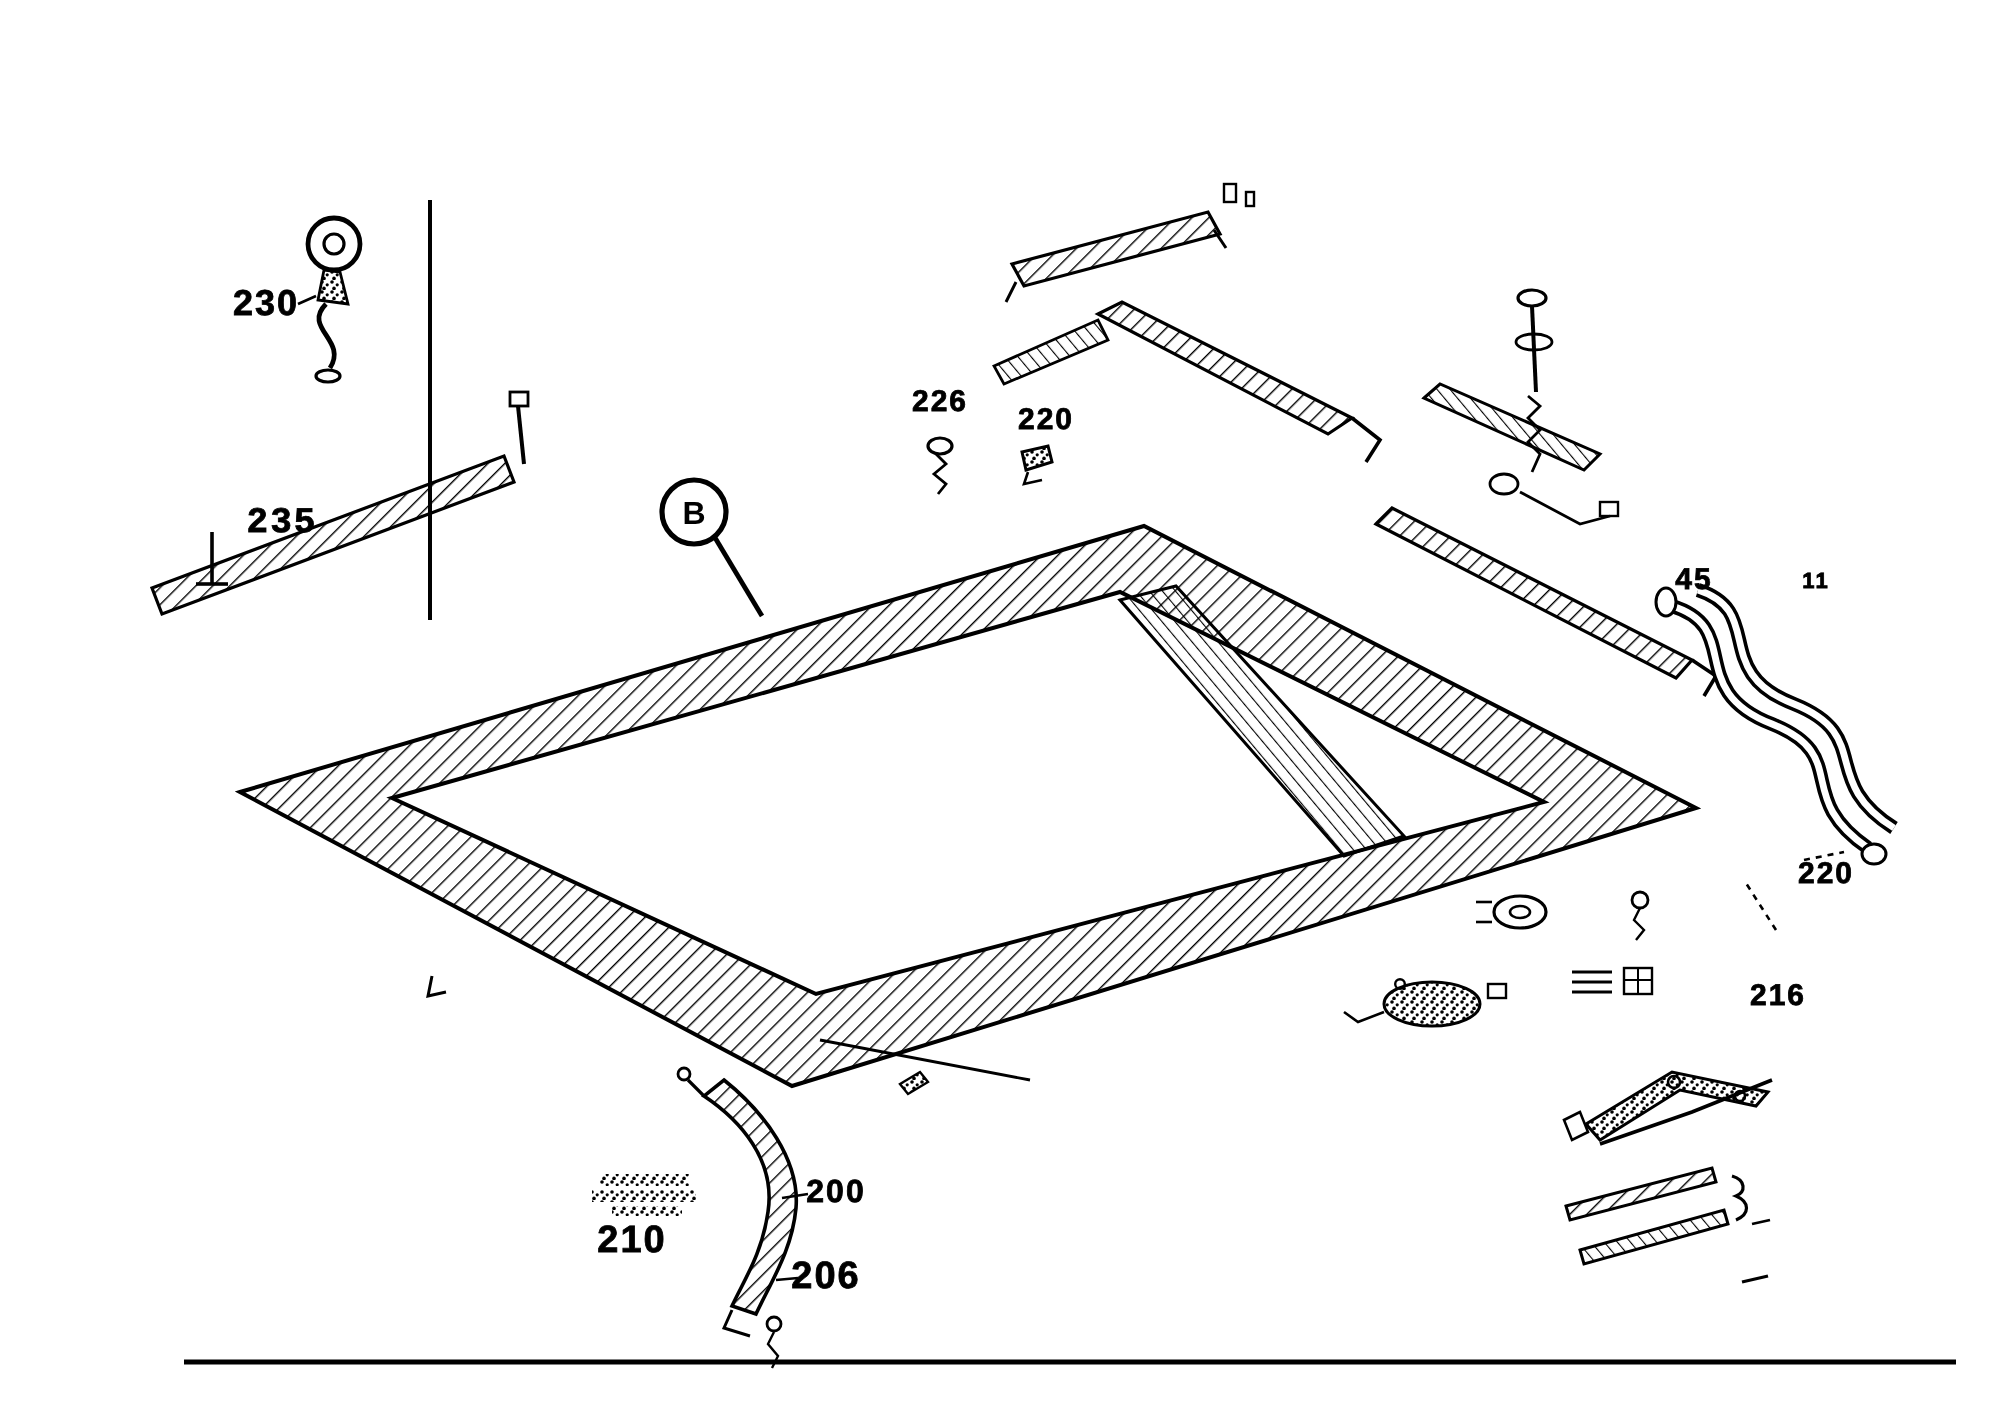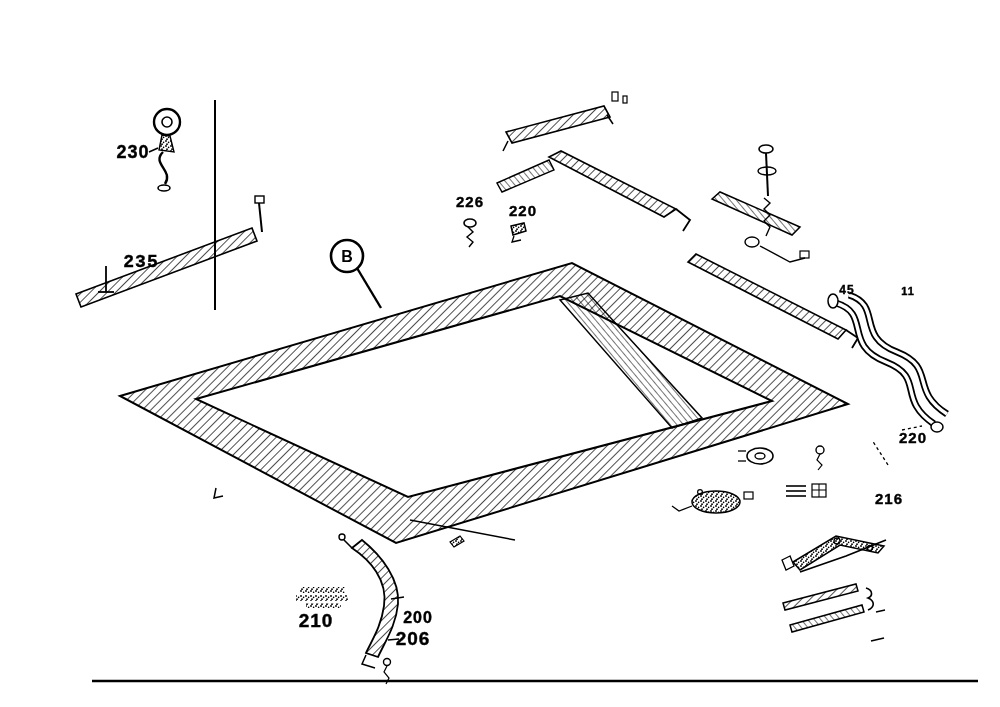--- a/index.html
+++ b/index.html
@@ -185,21 +185,21 @@
     <g>
       <line x1="92" y1="681" x2="978" y2="681" stroke="#000" stroke-width="2.6"></line>
     </g>
   </svg>
 
   <div id="labels-layer">
       <span class="part-label" style="left: 133px; top: 152px; font-size: 18px;">230</span>
       <span class="part-label" style="left: 141px; top: 262px; font-size: 18px; font-family: Liberation Mono, monospace;">235</span>
       <span class="part-label" style="left: 470px; top: 201px; font-size: 15px;">226</span>
       <span class="part-label" style="left: 523px; top: 210px; font-size: 15px;">220</span>
-      <span class="part-label" style="left: 847px; top: 290px; font-size: 12px;">45</span>
+      <span class="part-label" style="left: 847px; top: 290px; font-size: 15px;">45</span>
       <span class="part-label" style="left: 908px; top: 291px; font-size: 11px;">11</span>
       <span class="part-label" style="left: 913px; top: 437px; font-size: 15px;">220</span>
       <span class="part-label" style="left: 889px; top: 474px; font-size: 15px; margin-top: 24px;">216</span>
       <span class="part-label" style="left: 316px; top: 621px; font-size: 19px;">210</span>
-      <span class="part-label" style="left: 418px; top: 618px; font-size: 16px;">200</span>
+      <span class="part-label" style="left: 418px; top: 597px; font-size: 16px;">200</span>
       <span class="part-label" style="left: 413px; top: 639px; font-size: 19px;">206</span>
     </div>
 </div>
 
 </body></html>

